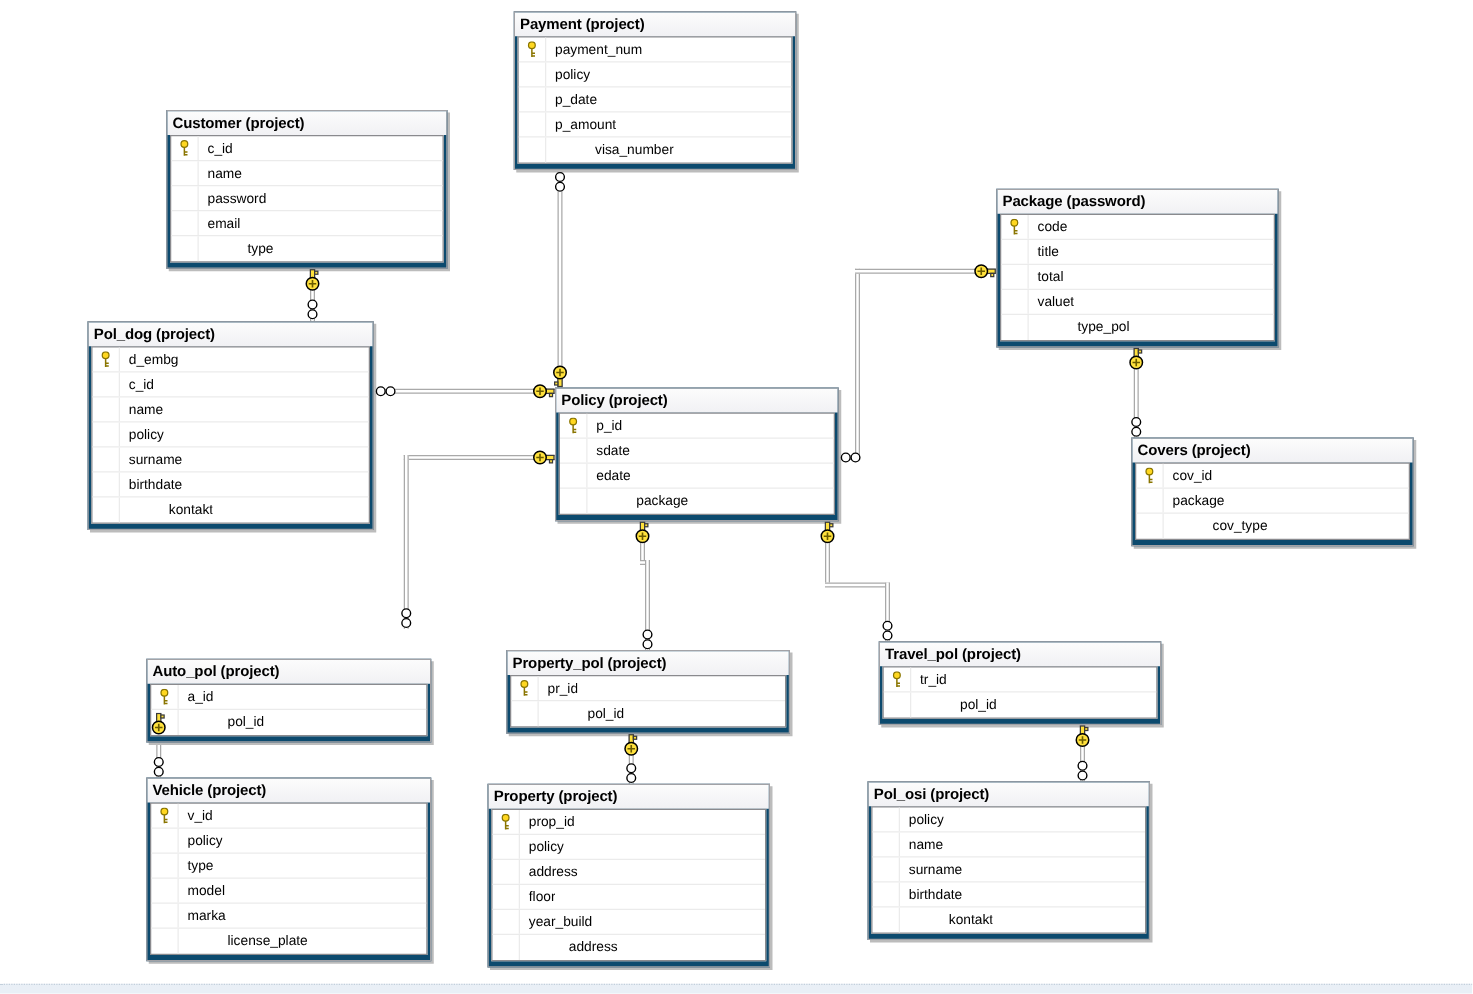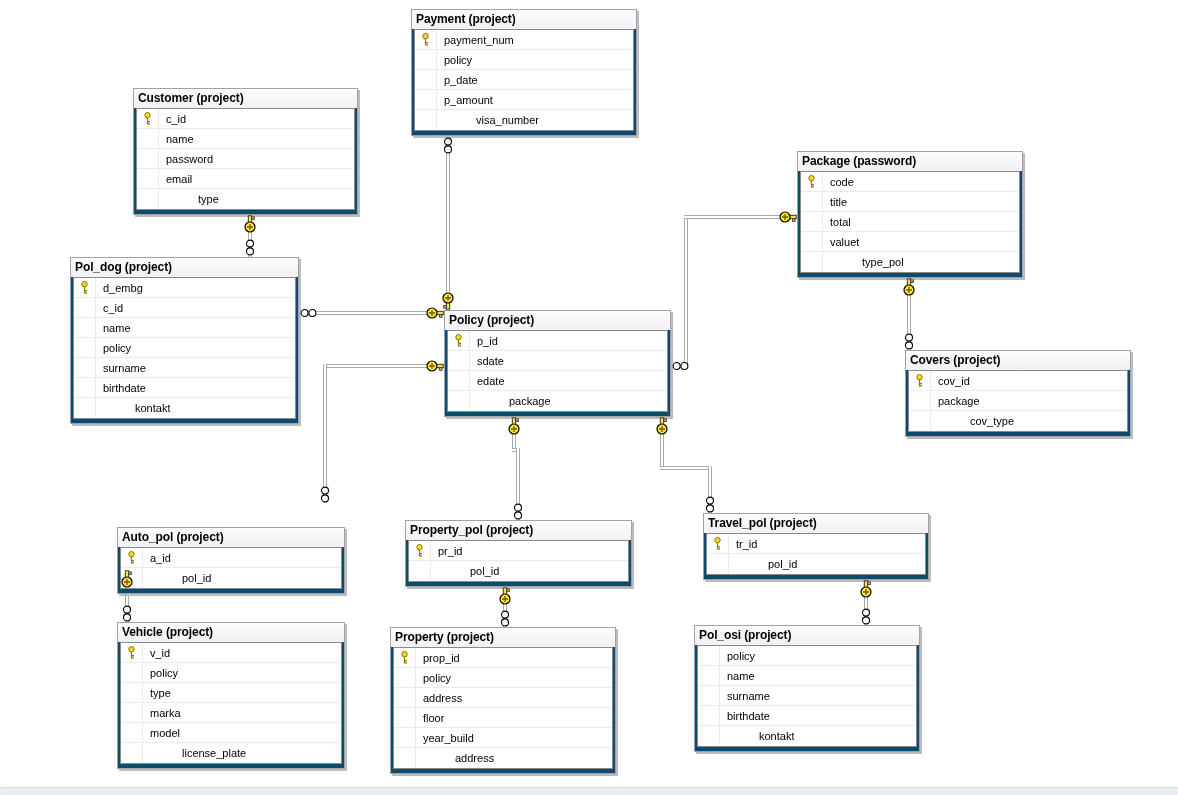--- a/index.html
+++ b/index.html
@@ -443,25 +443,25 @@
         <div class="t-row">
           <span class="kc"></span>
           <span class="fn">policy</span>
         </div>
         <div class="t-row">
           <span class="kc"></span>
           <span class="fn">type</span>
         </div>
         <div class="t-row">
           <span class="kc"></span>
+          <span class="fn">model</span>
+        </div>
+        <div class="t-row">
+          <span class="kc"></span>
           <span class="fn">marka</span>
-        </div>
-        <div class="t-row">
-          <span class="kc"></span>
-          <span class="fn">model</span>
         </div>
         <div class="t-row">
           <span class="kc"></span>
           <span class="fn">license_plate</span>
         </div>
       </div>
   </div>
   <div class="table" style="left:390px;top:627px;width:226px">
     <div class="t-header">Property (project)</div>
     <div class="t-grid">

